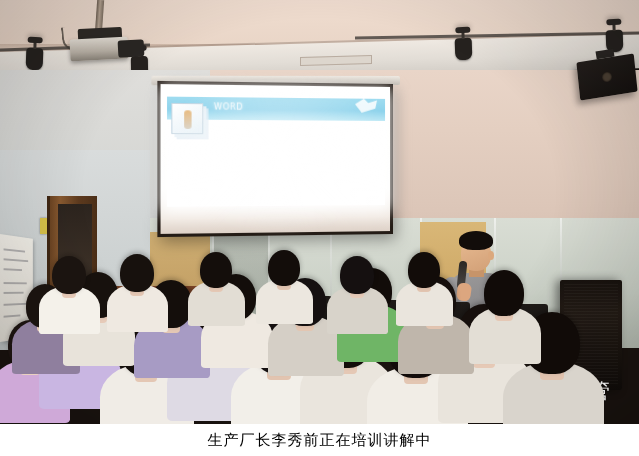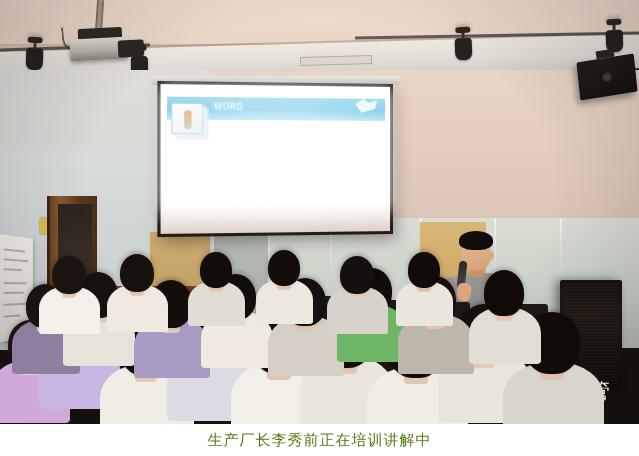--- a/index.html
+++ b/index.html
@@ -329,21 +329,21 @@
     border-radius:3px;
   }
 
   
   .caption-bar{
     position:absolute; left:0; top:424px; width:639px; height:32px;
     background:#ffffff;
     display:flex; align-items:center; justify-content:center;
   }
   .caption-text{
-    font-size:15px; color:#4d7c0f; letter-spacing:1px;
+    font-size:15px; color:#000000; letter-spacing:1px;
     font-family:"DejaVu Sans","Liberation Sans",sans-serif;
   }
 
   
   .watermark{
     position:absolute; left:486px; top:377px;
     display:flex; align-items:center; gap:6px;
     opacity:.92;
     pointer-events:none;
   }

